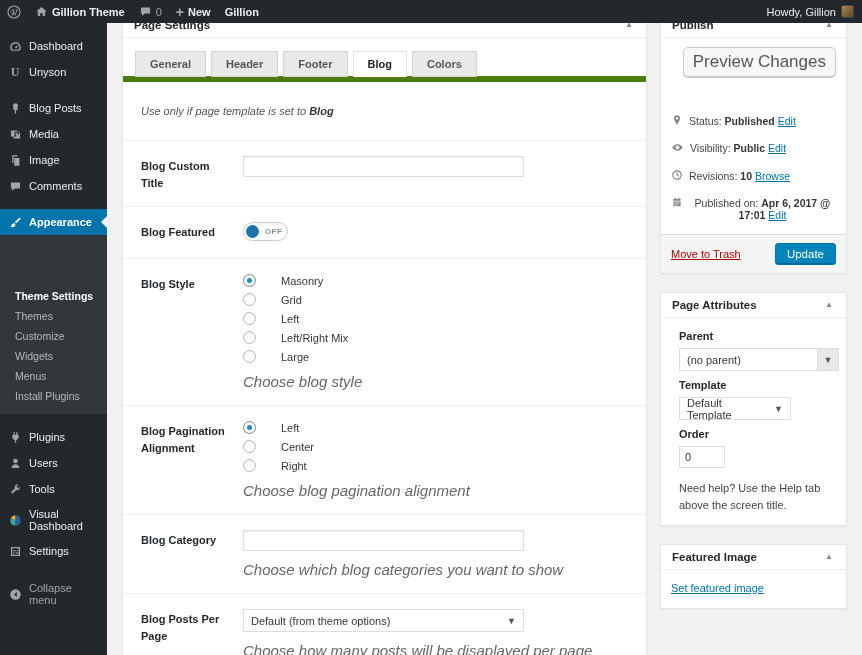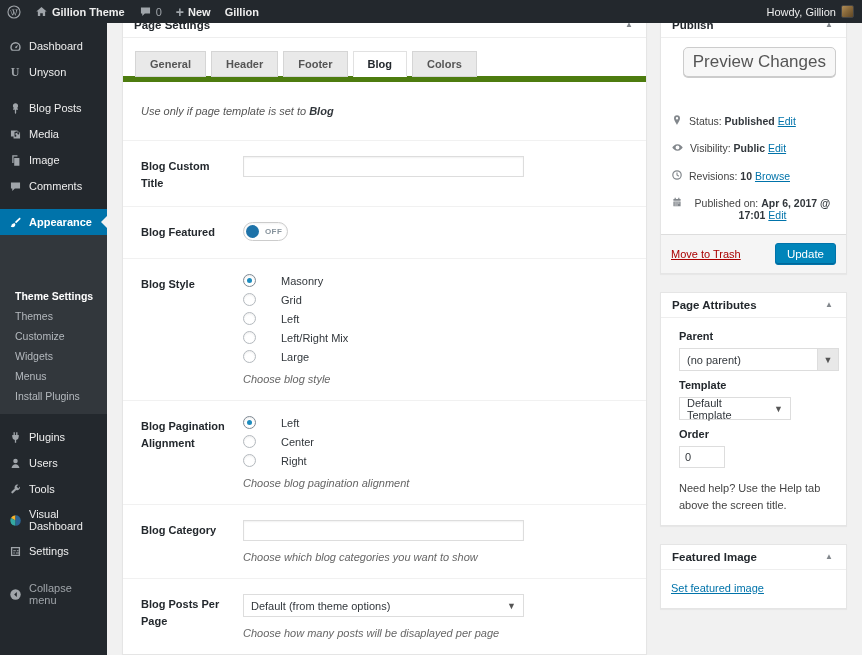--- a/index.html
+++ b/index.html
@@ -53,21 +53,21 @@
   
   .opt-row { display:flex; padding:15px 18px; border-bottom:1px solid #f1f1f1; }
   .opt-row:last-child { border-bottom:none; }
   .opt-label { width:86px; flex:none; font-weight:bold; color:#23282d; line-height:1.5; padding-top:2px; }
   .opt-ctrl { margin-left:16px; flex:1; }
   .note-row { padding:23px 18px; border-bottom:1px solid #f1f1f1; font-style:italic; color:#555; }
   .note-row b { color:#32373c; }
   .txt-input { width:281px; height:21px; border:1px solid #ddd; background:#fff; padding:0 5px;
     font-size:11px; font-family:"Liberation Sans",sans-serif; color:#32373c;
     box-shadow:inset 0 1px 2px rgba(0,0,0,.06); }
-  .help { font-style:italic; color:#666; margin-top:10px; font-size:11px; }
+  .help { font-style:italic; color:#666; margin-top:10px; font-size:15px; }
 
   
   .toggle { width:45px; height:19px; border:1px solid #ccc; border-radius:11px; background:#fff;
     position:relative; cursor:pointer; display:inline-block; box-shadow:inset 0 1px 2px rgba(0,0,0,.05); }
   .toggle .knob { position:absolute; left:2px; top:2px; width:13px; height:13px; border-radius:50%;
     background:#1e73a9; }
   .toggle .state { position:absolute; left:21px; top:4px; font-size:8px; font-weight:bold;
     color:#87939c; letter-spacing:.4px; }
 
   

